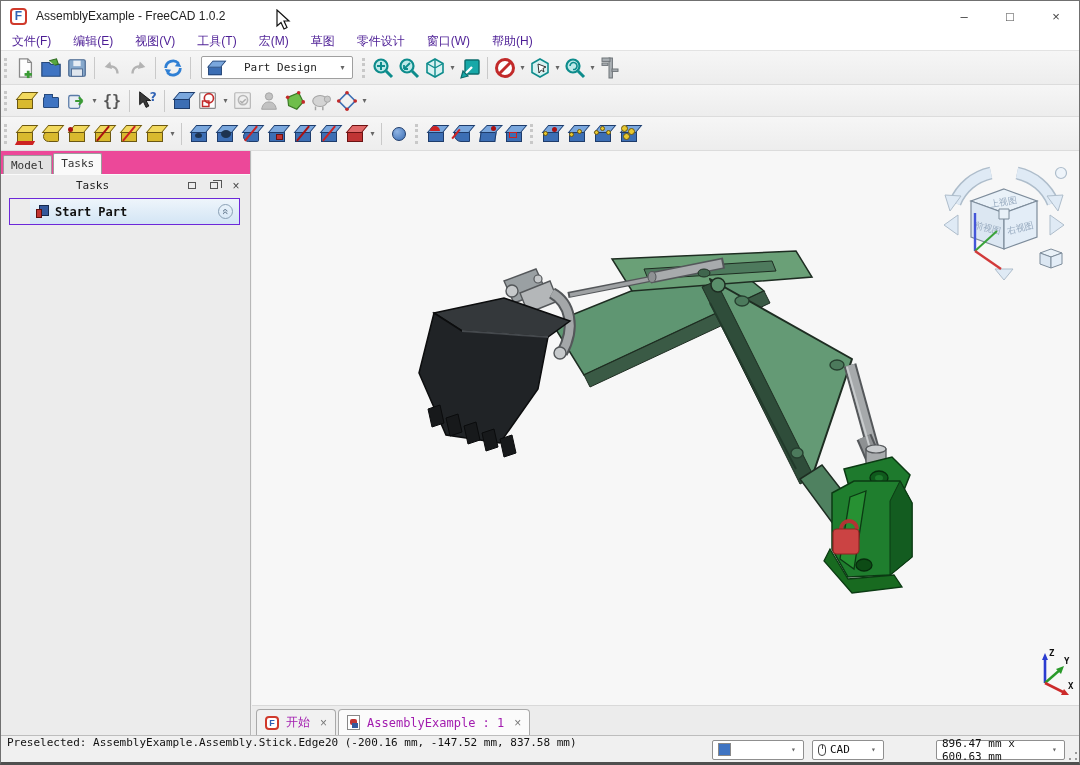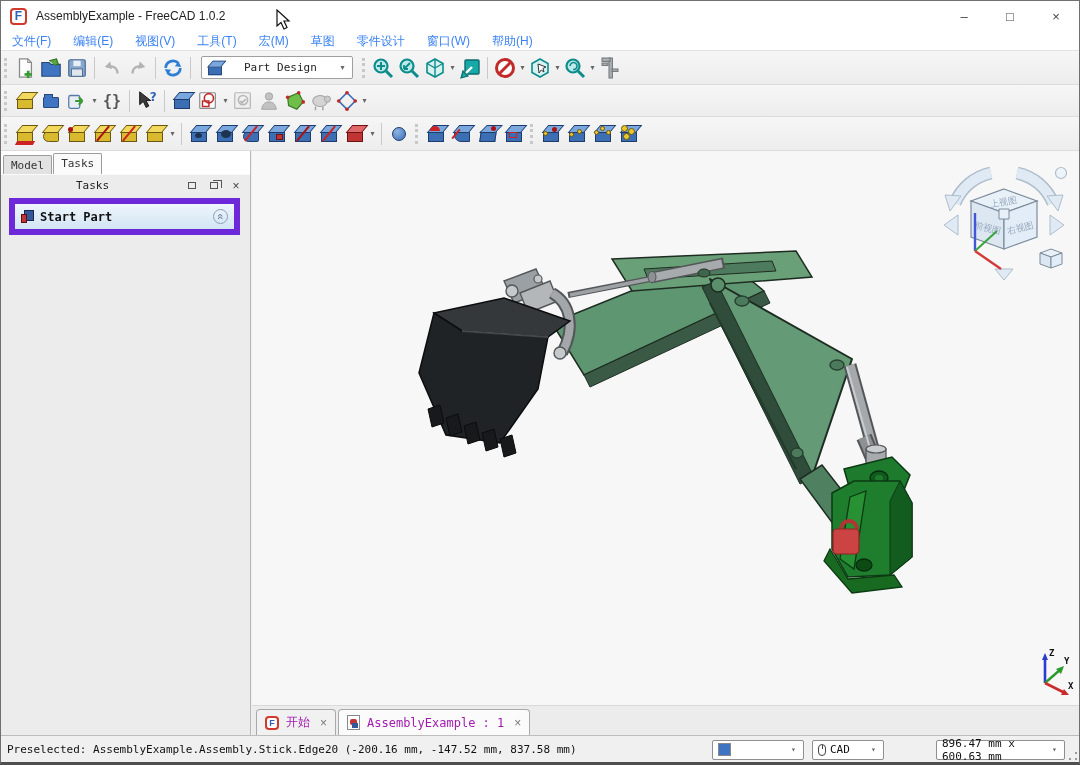--- a/index.html
+++ b/index.html
@@ -12,21 +12,21 @@
   .titlebar{position:absolute;left:0;top:0;width:100%;height:30px;background:#fff;display:flex;align-items:center;}
   .fclogo{width:17px;height:17px;margin-left:9px;border:2px solid #d0392b;border-radius:4px;background:#fff;
           color:#2f62b5;font-weight:bold;font-size:12px;line-height:13px;text-align:center;}
   .title-text{margin-left:9px;font-size:12px;color:#222;}
   .win-controls{position:absolute;right:0;top:0;height:30px;display:flex;}
   .wc{width:46px;height:30px;display:flex;align-items:center;justify-content:center;color:#444;font-size:13px;}
   .cursor-arrow{position:absolute;left:274px;top:8px;}
 
   
   .menubar{position:absolute;left:0;top:30px;width:100%;height:20px;background:#fff;display:flex;align-items:center;border-bottom:1px solid #e3e3e3;}
-  .menu-item{padding:0 11px;height:20px;line-height:20px;font-size:12px;color:#3b82f6;}
+  .menu-item{padding:0 11px;height:20px;line-height:20px;font-size:12px;color:#4c1d95;}
 
   
   .tbrow{position:absolute;left:0;width:100%;background:linear-gradient(#f6f6f6,#ededed);display:flex;align-items:center;border-bottom:1px solid #dcdcdc;}
   .tb1{top:50px;height:34px;}
   .tb2{top:84px;height:32px;}
   .tb3{top:116px;height:34px;}
   .grip{width:4px;height:20px;border-left:3px dotted #c8c8c8;margin:0 4px 0 3px;}
   .tb-sep{width:1px;height:22px;background:#c9c9c9;margin:0 4px;}
   .tbtn{position:relative;width:26px;height:26px;display:flex;align-items:center;justify-content:center;flex:none;}
   .caret{font-size:8px;color:#666;width:9px;text-align:center;flex:none;}
@@ -51,30 +51,30 @@
   .a.ydot{width:5px;height:5px;border-radius:50%;background:#e8c82e;border:1px solid #6b5712;}
   .a.redsq{width:7px;height:6px;background:#c03434;border:1px solid #6b1212;left:12px;top:13px;}
   .a.redround{width:10px;height:5px;background:#c22;border-radius:5px 5px 0 0;left:7px;top:5px;}
   .folder{width:16px;height:11px;background:#3f74c2;border:1px solid #26497c;border-radius:1px;position:relative;margin-top:4px;}
   .folder::before{content:"";position:absolute;left:0;top:-4px;width:7px;height:3px;background:#3f74c2;border:1px solid #26497c;border-bottom:none;}
   .circle-ic{width:14px;height:14px;border-radius:50%;background:radial-gradient(circle at 35% 30%,#8fb4e4,#3c6eb4);border:1px solid #1e3c6b;}
   .gray{filter:grayscale(1) opacity(.66);}
 
   
   .dock{position:absolute;left:0;top:150px;width:250px;bottom:27px;background:#ececec;border-right:1px solid #b7b7b7;}
-  .dock-tabs{display:flex;height:23px;align-items:flex-end;padding-left:2px;background:#ffffff;}
+  .dock-tabs{display:flex;height:23px;align-items:flex-end;padding-left:2px;background:#ec4899;}
   .dtab{font-family:"DejaVu Sans Mono",monospace;font-size:11px;padding:3px 7px 2px;border:1px solid #9c9c9c;border-bottom:none;background:#e2e2e2;color:#333;margin-right:1px;border-radius:2px 2px 0 0;}
   .dtab.active{background:#fafafa;padding-bottom:4px;}
   .dock-header{height:22px;display:flex;align-items:center;border-top:1px solid #fafafa;}
   .dock-title{flex:1;text-align:center;font-family:"DejaVu Sans Mono",monospace;font-size:11px;color:#222;}
   .dh-btn{width:16px;height:14px;margin-right:6px;display:flex;align-items:center;justify-content:center;color:#444;}
   .sq{width:8px;height:7px;border:1px solid #555;}
   .sq2{position:relative;width:8px;height:7px;border:1px solid #555;background:#ececec;}
   .sq2::before{content:"";position:absolute;left:2px;top:-3px;width:8px;height:7px;border:1px solid #555;border-left:none;border-bottom:none;}
-  .task-group{margin:2px 10px 0 8px;border:6px solid #6d28d9;}
+  .task-group{margin:2px 10px 0 8px;border:1px solid #6d28d9;padding-left:20px;}
   .tg-header{height:25px;display:flex;align-items:center;background:linear-gradient(#eef5fb,#d3e5f5);padding:0 6px;}
   .tg-title{font-family:"DejaVu Sans Mono",monospace;font-weight:bold;font-size:12px;color:#111;margin-left:5px;flex:1;}
   .tg-collapse{width:15px;height:15px;border:1px solid #8aa0b5;border-radius:50%;color:#5a7087;display:flex;align-items:center;justify-content:center;}
   .tg-collapse span{display:inline-block;transform:rotate(90deg);font-size:11px;line-height:1;}
   .tg-body{background:#cfe2f3;padding:10px 8px 14px;}
   .task-item{display:flex;align-items:center;font-size:12px;color:#111;}
   .task-item .cube{transform:scale(.8);margin-right:7px;}
   .startpart-ic{position:relative;width:14px;height:13px;flex:none;}
   .startpart-ic .b1{position:absolute;left:3px;top:0;width:10px;height:11px;background:#34589c;border:1px solid #16294e;}
   .startpart-ic .b2{position:absolute;left:0;top:4px;width:6px;height:9px;background:#c03434;border:1px solid #5e1010;}
@@ -90,21 +90,21 @@
   .doctab{height:26px;display:flex;align-items:center;border:1px solid #a9a9a9;border-bottom:none;border-radius:4px 4px 0 0;padding:0 8px;background:#f1f1f1;margin-right:2px;}
   .doctab.active{background:#fbfbfb;}
   .doctab .lbl{font-family:"DejaVu Sans Mono",monospace;font-size:12px;margin:0 10px 0 7px;color:#a21caf;}
   .doctab .x{color:#777;font-size:12px;}
   .fclogo.mini{width:14px;height:14px;border-width:2px;font-size:9px;line-height:10px;margin:0;}
   .docicon{position:relative;width:13px;height:15px;background:#fff;border:1px solid #888;}
   .docicon::before{content:"";position:absolute;left:2px;top:3px;width:7px;height:6px;background:#c03434;border-radius:2px;}
   .docicon::after{content:"";position:absolute;left:4px;top:7px;width:6px;height:5px;background:#34589c;}
 
   
-  .statusbar{position:absolute;left:0;bottom:0;width:100%;height:27px;background:#f0f0f0;border-top:1px solid #bdbdbd;display:flex;align-items:center;}
+  .statusbar{position:absolute;left:0;bottom:0;width:100%;height:27px;background:#f0f0f0;border-top:1px solid #bdbdbd;display:flex;}
   .status-msg{font-family:"DejaVu Sans Mono",monospace;font-size:11px;color:#111;margin-left:6px;white-space:nowrap;}
   .sb-right{position:absolute;right:14px;top:0;height:27px;display:flex;align-items:center;gap:8px;}
   .sb-combo{height:20px;background:#fff;border:1px solid #8f8f8f;border-radius:2px;display:flex;align-items:center;padding:0 5px;font-family:"DejaVu Sans Mono",monospace;font-size:11px;color:#111;}
   .swatch{width:13px;height:13px;background:#3f74c2;border:1px solid #888;}
   .mouse-ic{width:8px;height:12px;border:1px solid #444;border-radius:4px;position:relative;margin-right:4px;}
   .mouse-ic::before{content:"";position:absolute;left:3px;top:0;width:1px;height:4px;background:#444;}
   .grip-dots{position:absolute;right:1px;bottom:1px;width:10px;height:10px;
      background:radial-gradient(circle at 8px 2px,#9a9a9a 1px,transparent 1.4px),
                 radial-gradient(circle at 8px 8px,#9a9a9a 1px,transparent 1.4px),
                 radial-gradient(circle at 2px 8px,#9a9a9a 1px,transparent 1.4px);}

